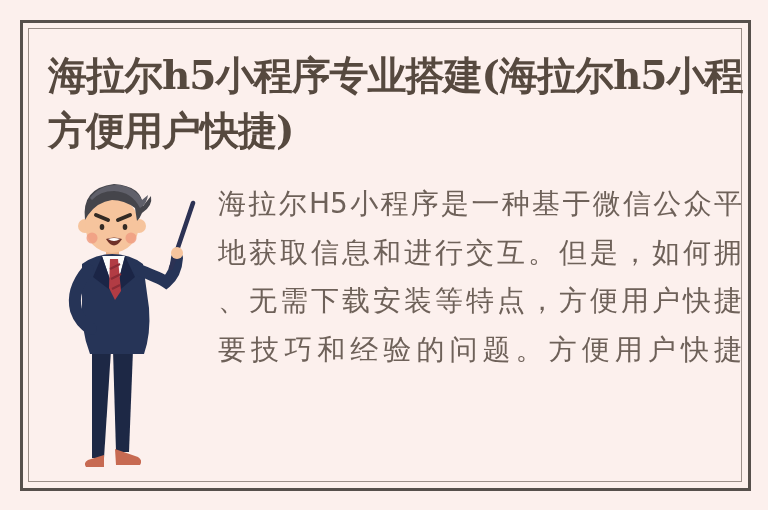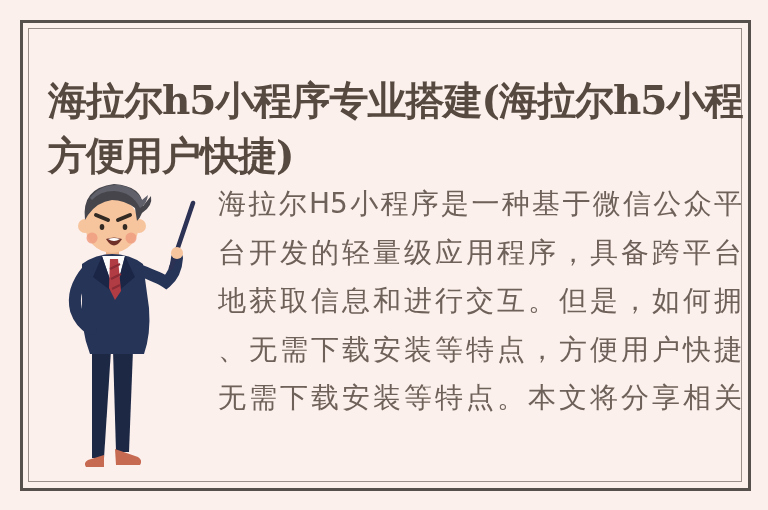--- a/index.html
+++ b/index.html
@@ -19,21 +19,20 @@
     border:1px solid #9a8e88;
   }
   .title{
     position:absolute;left:48px;top:48px;width:700px;
     font-family:"DejaVu Serif", serif;
     font-weight:bold;
     font-size:39px;
     line-height:55px;
     letter-spacing:-1px;
     color:#56493f;
-    margin-top:25px;
   }
   .article{
     position:absolute;left:218px;top:180px;width:524px;
     font-size:28px;
     line-height:48.5px;
     color:#6e6159;
   }
   .article .line{
     text-align:justify;
     text-align-last:justify;
@@ -95,17 +94,16 @@
 
   <path fill="none" stroke-width="12" stroke-linecap="round" d="M109,112 Q130,120 136,124 Q146,116 147,100" stroke="#263457"></path>
 
   <path fill="none" stroke-width="4.5" stroke-linecap="round" d="M163,45 L141,110" stroke="#2c3254"></path>
 
   <circle cx="147" cy="95" r="6" fill="#f6c49d"></circle>
 </svg>
 
 <div class="article">
   <div class="line">海拉尔H5小程序是一种基于微信公众平</div>
-  <div class="line">台开发的轻量级应用程序，具备跨平台</div>
   <div class="line">地获取信息和进行交互。但是，如何拥</div>
   <div class="line">、无需下载安装等特点，方便用户快捷</div>
-  <div class="line">无需下载安装等特点。本文将分享相关</div>
+  <div class="line">要技巧和经验的问题。方便用户快捷</div>
 </div>
 
 </body></html>

